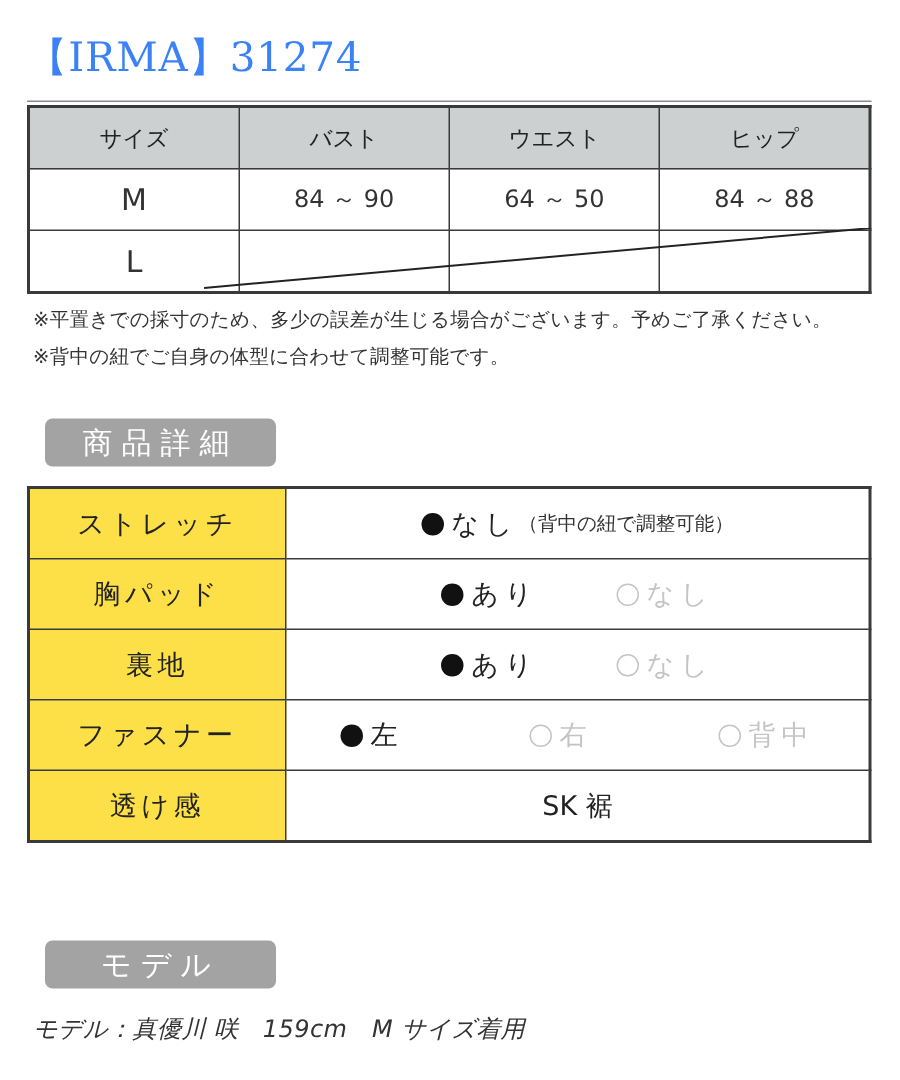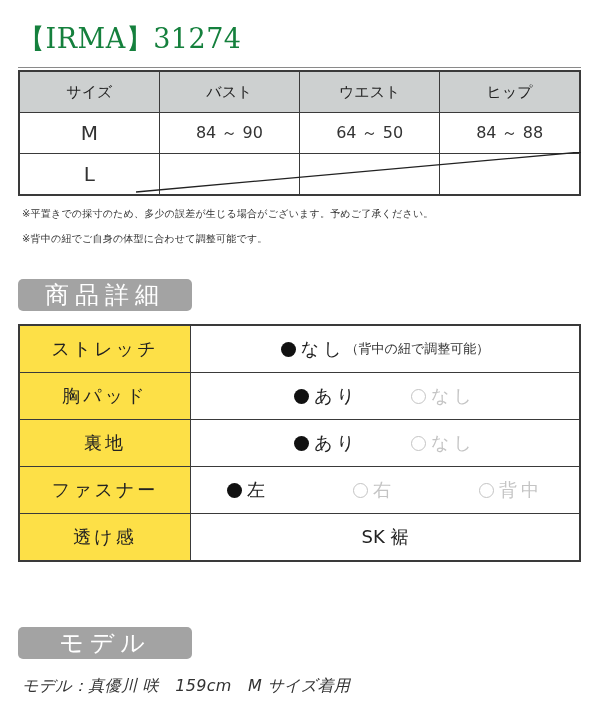--- a/index.html
+++ b/index.html
@@ -1,33 +1,33 @@
 <!DOCTYPE html>
 <html><head>
 <meta charset="utf-8">
 <style>
   html, body { margin:0; padding:0; background:#ffffff; }
   body { width:600px; height:720px; position:relative; overflow:hidden;
          font-family:"DejaVu Sans","Liberation Sans",sans-serif; color:#222; }
   .title { position:absolute; left:18px; top:22px; font-family:"DejaVu Serif","Liberation Serif",serif;
-           font-size:27px; color:#15803d; letter-spacing:0.5px; line-height:34px; }
+           font-size:27px; color:#3b82f6; letter-spacing:0.5px; line-height:34px; }
   .title-rule { position:absolute; left:18px; top:67px; width:563px; height:1px; background:#8a8a8a; }
 
   table { border-collapse:collapse; position:absolute; table-layout:fixed;padding-left:34px; }
   .size-table { left:18px; top:70px; width:563px; border:2px solid #3a3a3a; }
   .size-table td, .size-table th { border:1px solid #3a3a3a; text-align:center; padding:0; }
   .size-table th { background:#cdd0d0; height:40px; font-weight:normal; font-size:15px; color:#222; }
   .size-table td { height:40px; font-size:16px; color:#333; }
   .size-table td.sz { font-size:20px; }
   .diag-wrap { position:absolute; left:136px; top:152px; width:445px; height:41px; pointer-events:none; }
 
-  .note { position:absolute; left:22px; font-size:10px; color:#333; line-height:16px; letter-spacing:0.2px; }
+  .note { position:absolute; left:22px; font-size:13px; color:#333; line-height:16px; letter-spacing:0.2px; }
 
-  .section-badge { position:absolute; left:18px; width:174px; height:32px; background:#a3a3a3;
-                   border-radius:5px; color:#fff; font-size:24px; line-height:32px; text-align:center;
+  .section-badge { position:absolute; left:30px; width:154px; height:32px; background:#a3a3a3;
+                   border-radius:5px; color:#fff; font-size:20px; line-height:32px; text-align:center;
                    letter-spacing:6px; }
 
   .detail-table { left:18px; top:324px; width:563px; border:2px solid #3a3a3a; }
   .detail-table td { border:1px solid #3a3a3a; height:46px; padding:0; text-align:center; }
   .detail-table td.lbl { background:#fde047; width:170px; font-size:18px; color:#222; letter-spacing:3px; }
   .detail-table td.val { background:#fff; font-size:18px; color:#222; }
   .opts { display:flex; justify-content:center; align-items:center; gap:0; }
   .opt { display:inline-flex; align-items:center; letter-spacing:4px; }
   .opt.off { color:#c4c4c4; }
   .dot { display:inline-block; width:15px; height:15px; border-radius:50%; margin-right:5px; box-sizing:border-box; }

